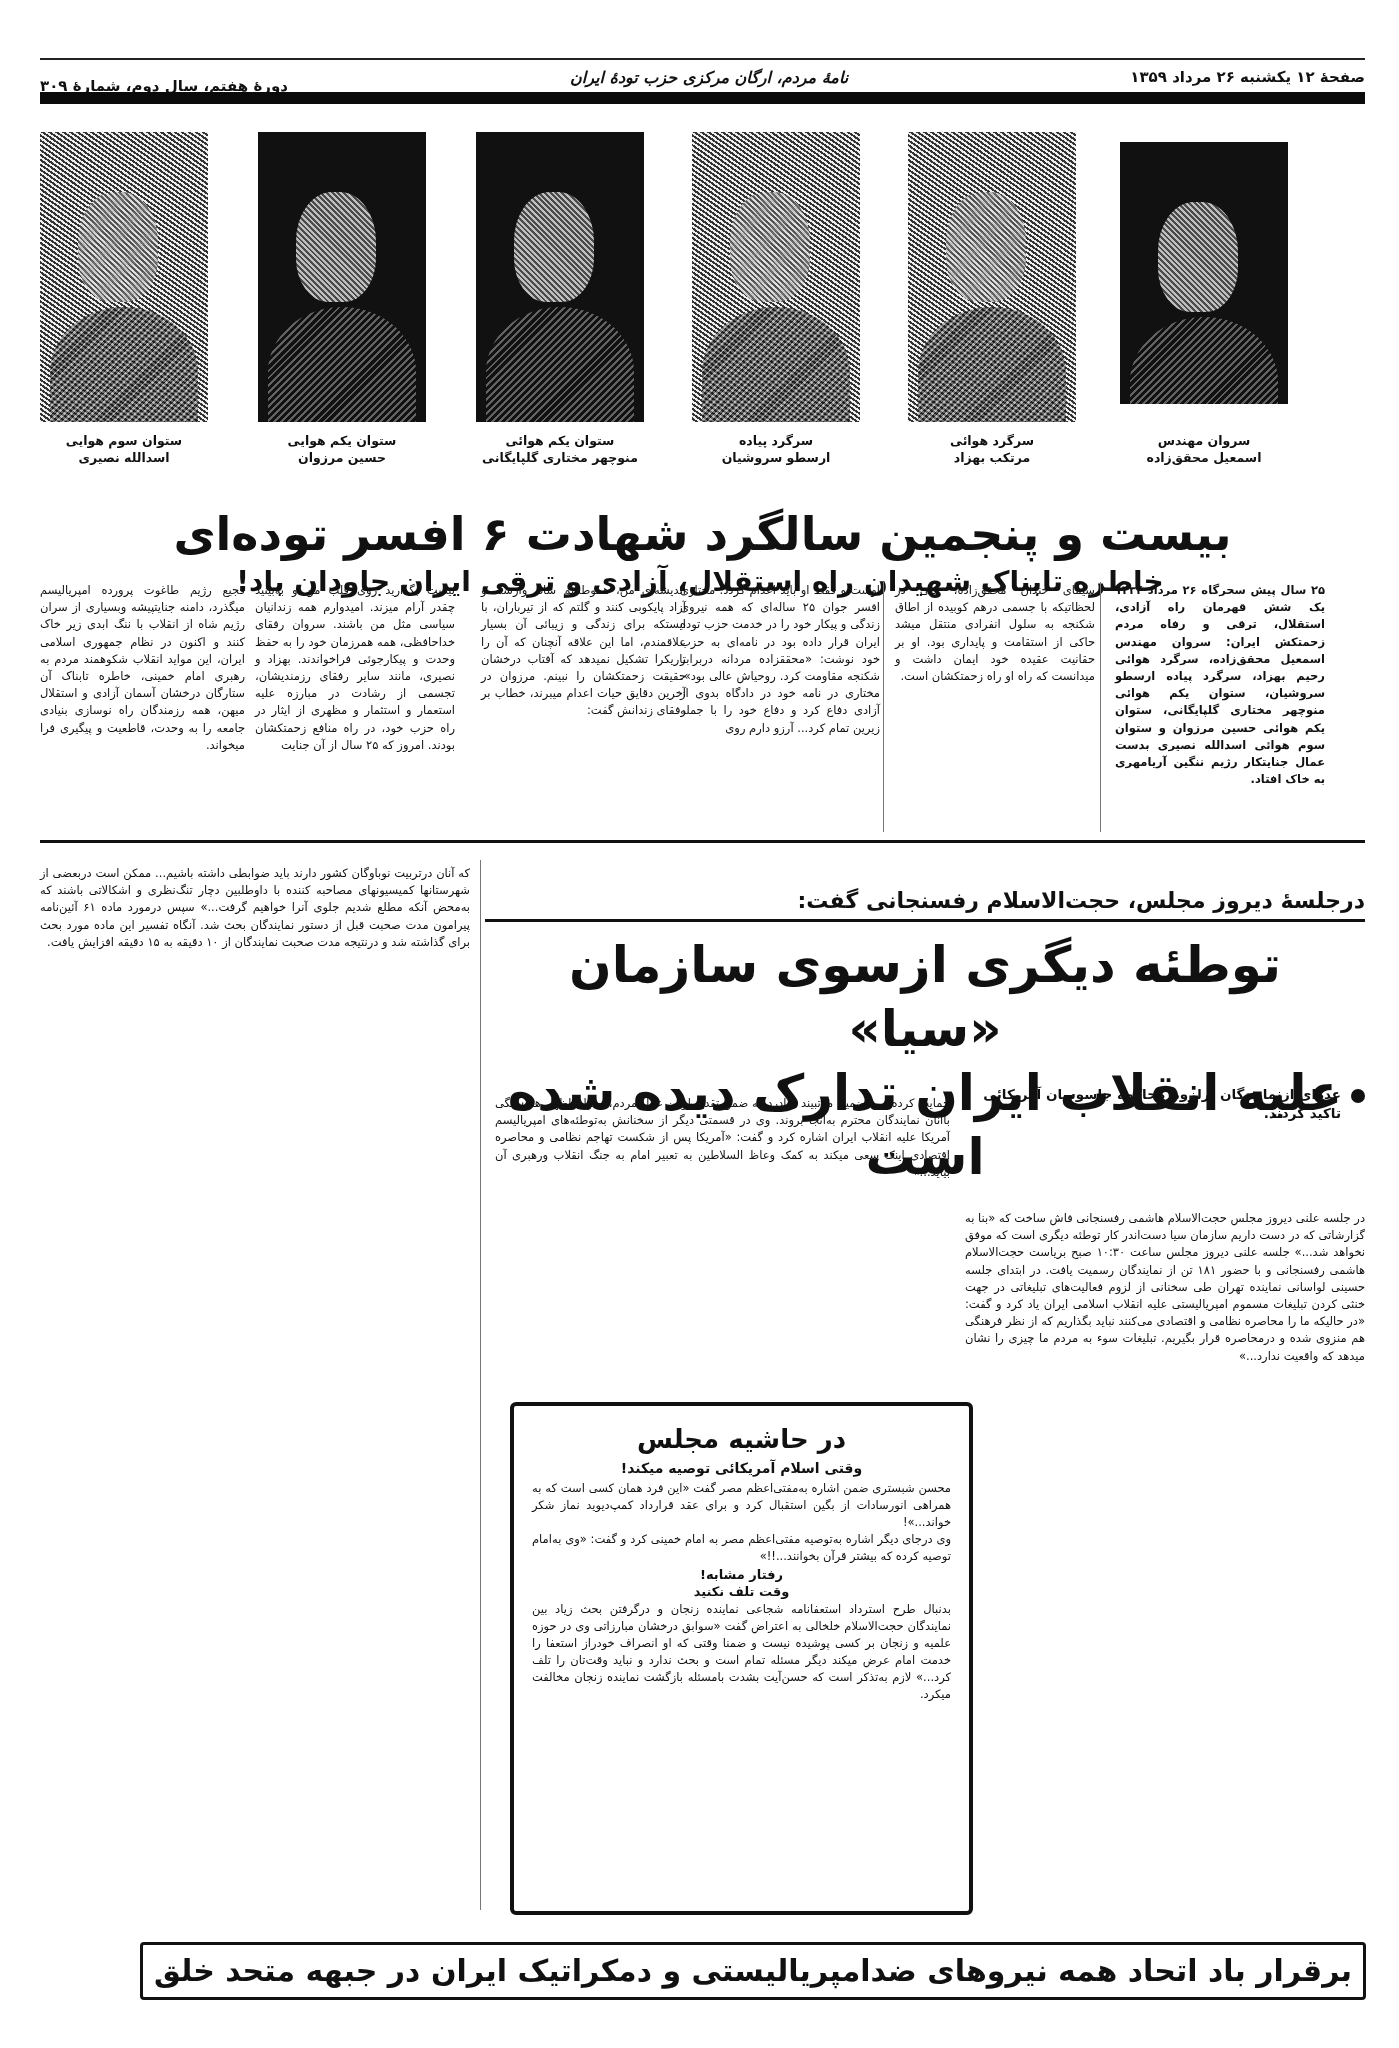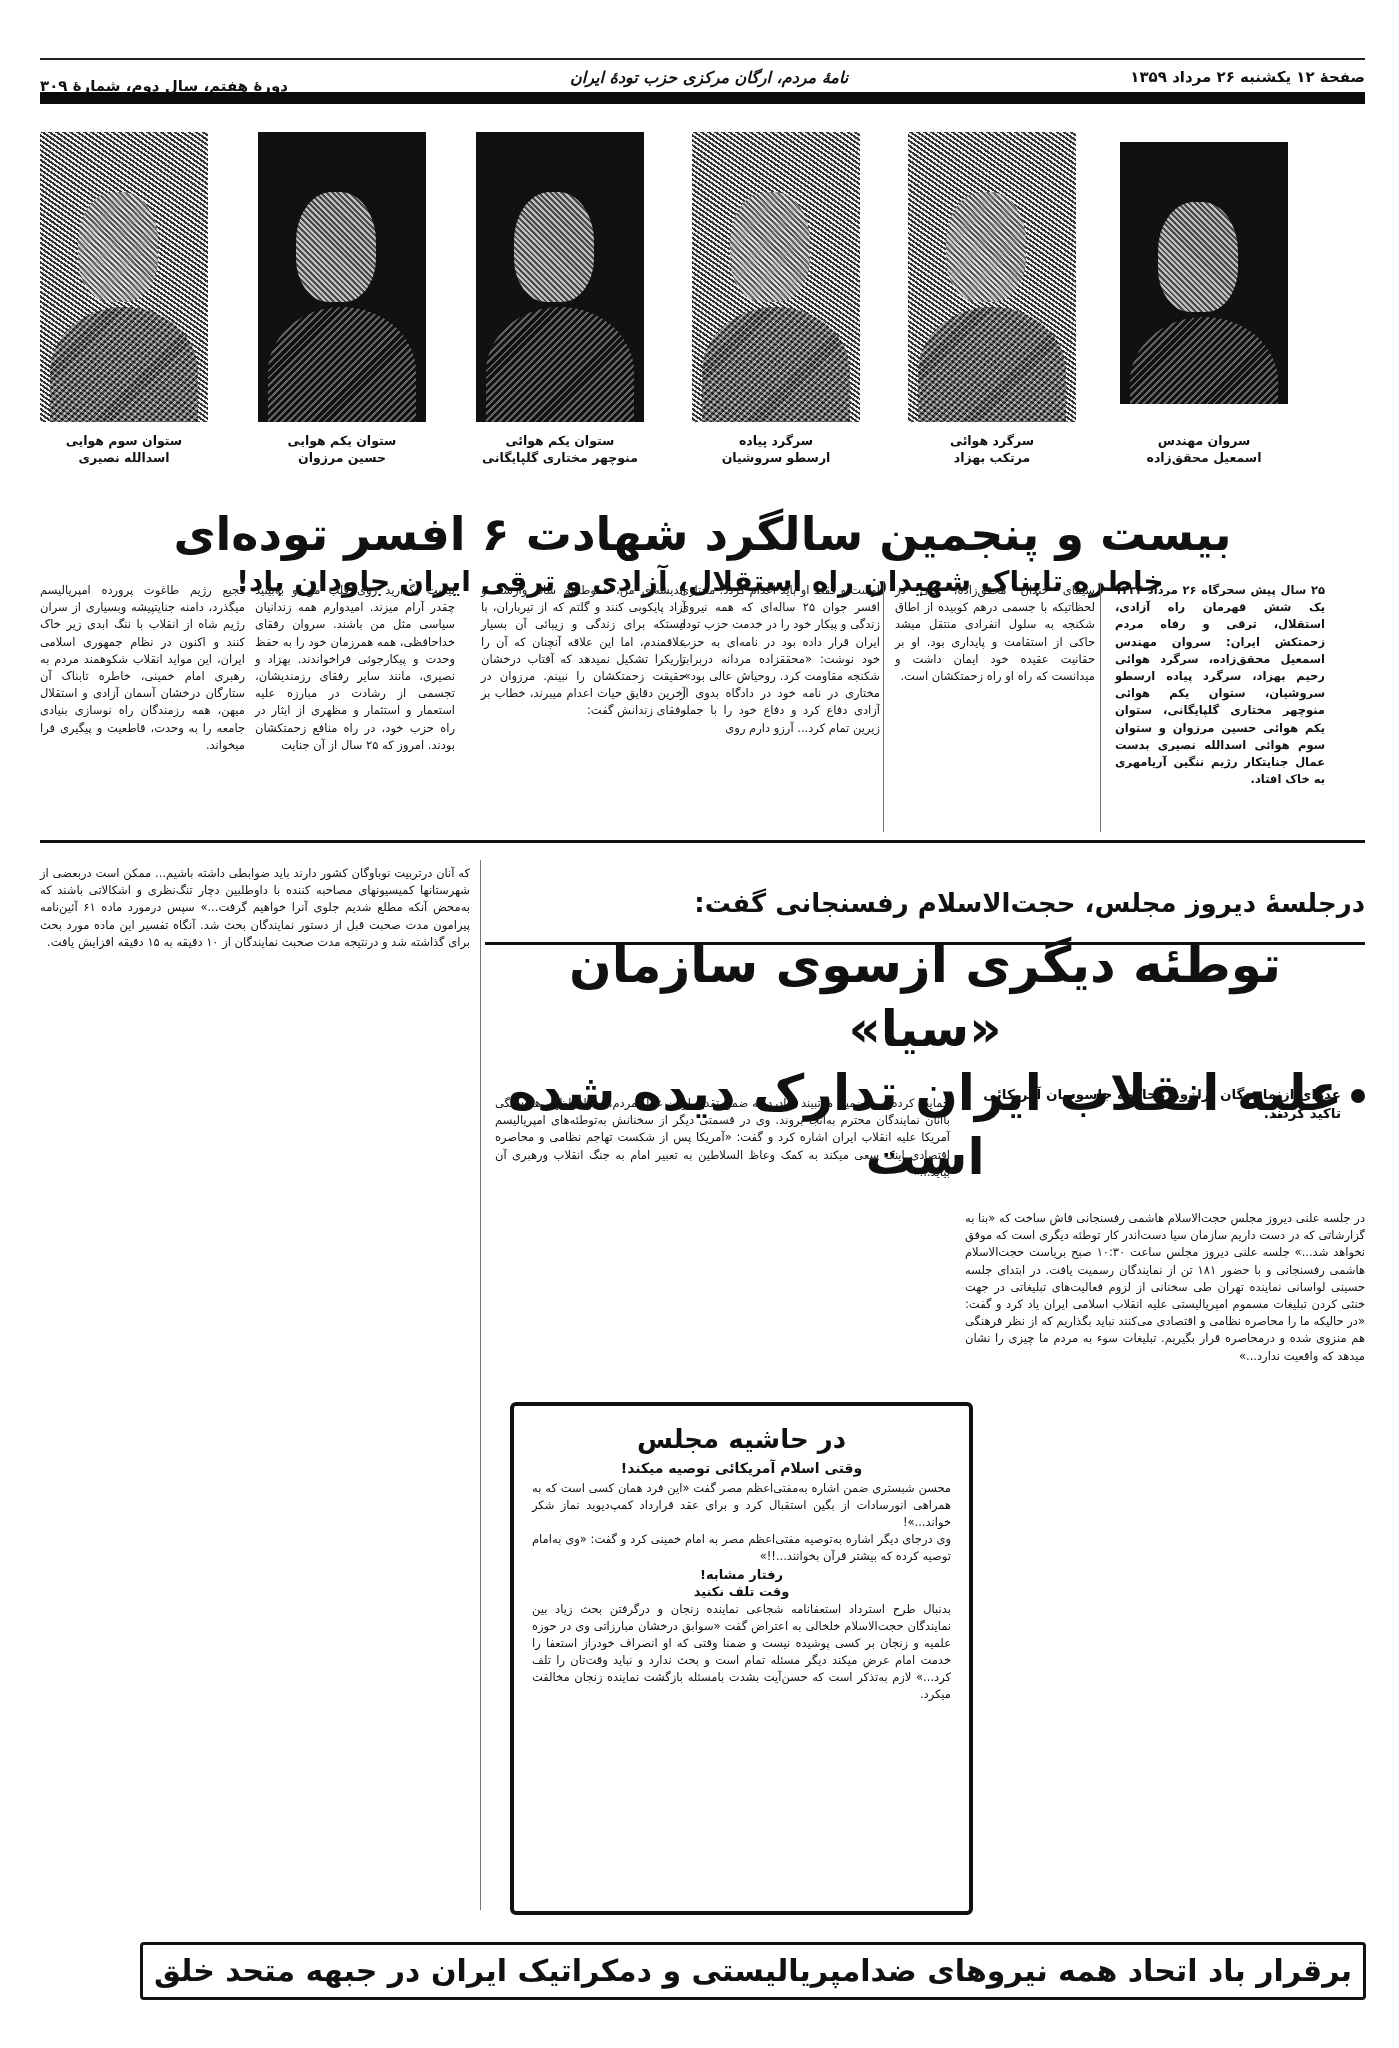--- a/index.html
+++ b/index.html
@@ -25,21 +25,21 @@
   .headline { position:absolute; left:100px; top:466px; width:1125px; text-align:center; direction:rtl; font-size:46px; font-weight:900; font-family:"DejaVu Sans", sans-serif; letter-spacing:-1px; line-height:56px; }
   .subhead { position:absolute; left:130px; top:524px; width:1060px; text-align:center; direction:rtl; font-size:28px; font-weight:bold; line-height:36px; }
 
   
   .col { position:absolute; direction:rtl; text-align:justify; font-size:11.5px; line-height:17.2px; }
   .col.bold { font-weight:bold; }
   .rule-h { position:absolute; height:3px; background:#111; }
   .rule-v { position:absolute; width:1px; background:#777; }
 
   
-  .kicker { position:absolute; left:445px; top:848px; width:880px; direction:rtl; text-align:right; font-size:26px; font-weight:bold; border-bottom:3px solid #111; padding-bottom:24px; }
+  .kicker { position:absolute; left:445px; top:848px; width:880px; direction:rtl; text-align:right; font-size:22px; font-weight:bold; border-bottom:3px solid #111; padding-bottom:6px; }
   .main-title { position:absolute; left:445px; top:893px; width:880px; direction:rtl; text-align:center; font-size:50px; font-weight:900; line-height:64px; letter-spacing:-1px; }
 
   .bullets { position:absolute; left:920px; top:1045px; width:405px; direction:rtl; }
   .bullet { display:flex; align-items:flex-start; gap:10px; font-size:13.5px; font-weight:bold; line-height:19px; margin-bottom:14px; }
   .dot { flex:0 0 14px; width:14px; height:14px; border-radius:50%; background:#111; margin-top:4px; }
 
   
   .box { position:absolute; left:470px; top:1362px; width:455px; height:505px; border:4px solid #111; border-radius:6px; }
   .box .box-title { direction:rtl; text-align:center; font-size:26px; font-weight:bold; margin-top:18px; }
   .box .box-sub { direction:rtl; text-align:center; font-size:14px; font-weight:bold; margin:6px 18px 4px; }

